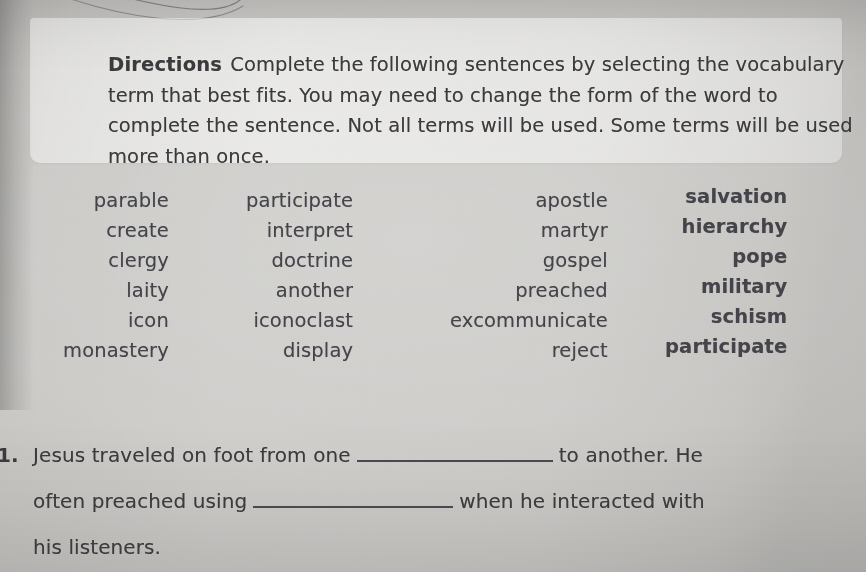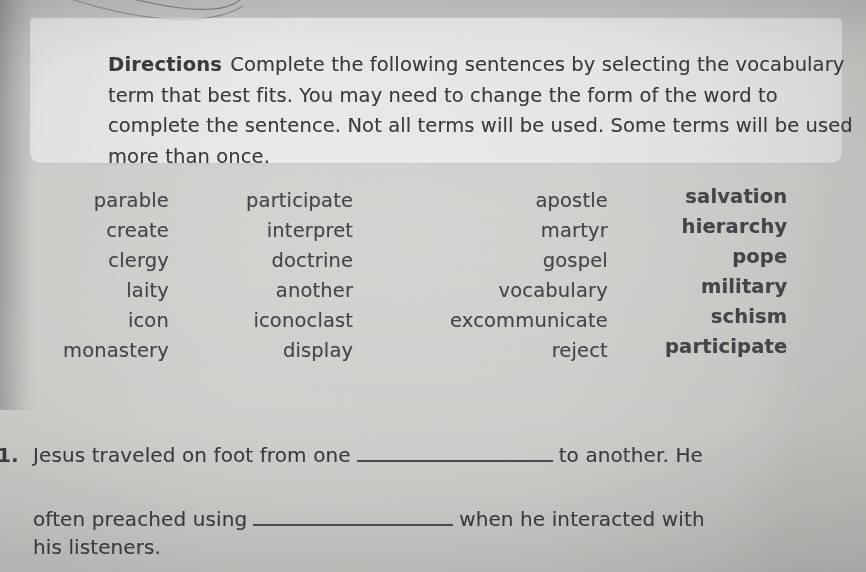--- a/index.html
+++ b/index.html
@@ -182,21 +182,21 @@
   }
   .q-line {
     position: absolute;
     left: 33px;
     line-height: 30px;
     white-space: nowrap;
     letter-spacing: 0.1px;
     text-shadow: 0 0 0.6px rgba(60,60,62,0.30);
   }
   .q-line.l1 { top: 0px; }
-  .q-line.l2 { top: 64px; }
+  .q-line.l2 { top: 46px; }
   .q-line.l3 { top: 92px; }
 
   .blank-rule {
     display: inline-block;
     vertical-align: baseline;
     border-bottom: 2px solid #4a4a4e;
     height: 15px;
     margin: 0 6px;
   }
   .blank-rule.b1 { width: 196px; }
@@ -251,21 +251,21 @@
       <span class="wb-word">doctrine</span>
       <span class="wb-word">another</span>
       <span class="wb-word">iconoclast</span>
       <span class="wb-word">display</span>
     </div>
 
     <div class="wb-col c3">
       <span class="wb-word">apostle</span>
       <span class="wb-word">martyr</span>
       <span class="wb-word">gospel</span>
-      <span class="wb-word">vocabulary</span>
+      <span class="wb-word">preached</span>
       <span class="wb-word">excommunicate</span>
       <span class="wb-word">reject</span>
     </div>
 
     <div class="wb-col c4">
       <span class="wb-word">salvation</span>
       <span class="wb-word">hierarchy</span>
       <span class="wb-word">pope</span>
       <span class="wb-word">military</span>
       <span class="wb-word">schism</span>

